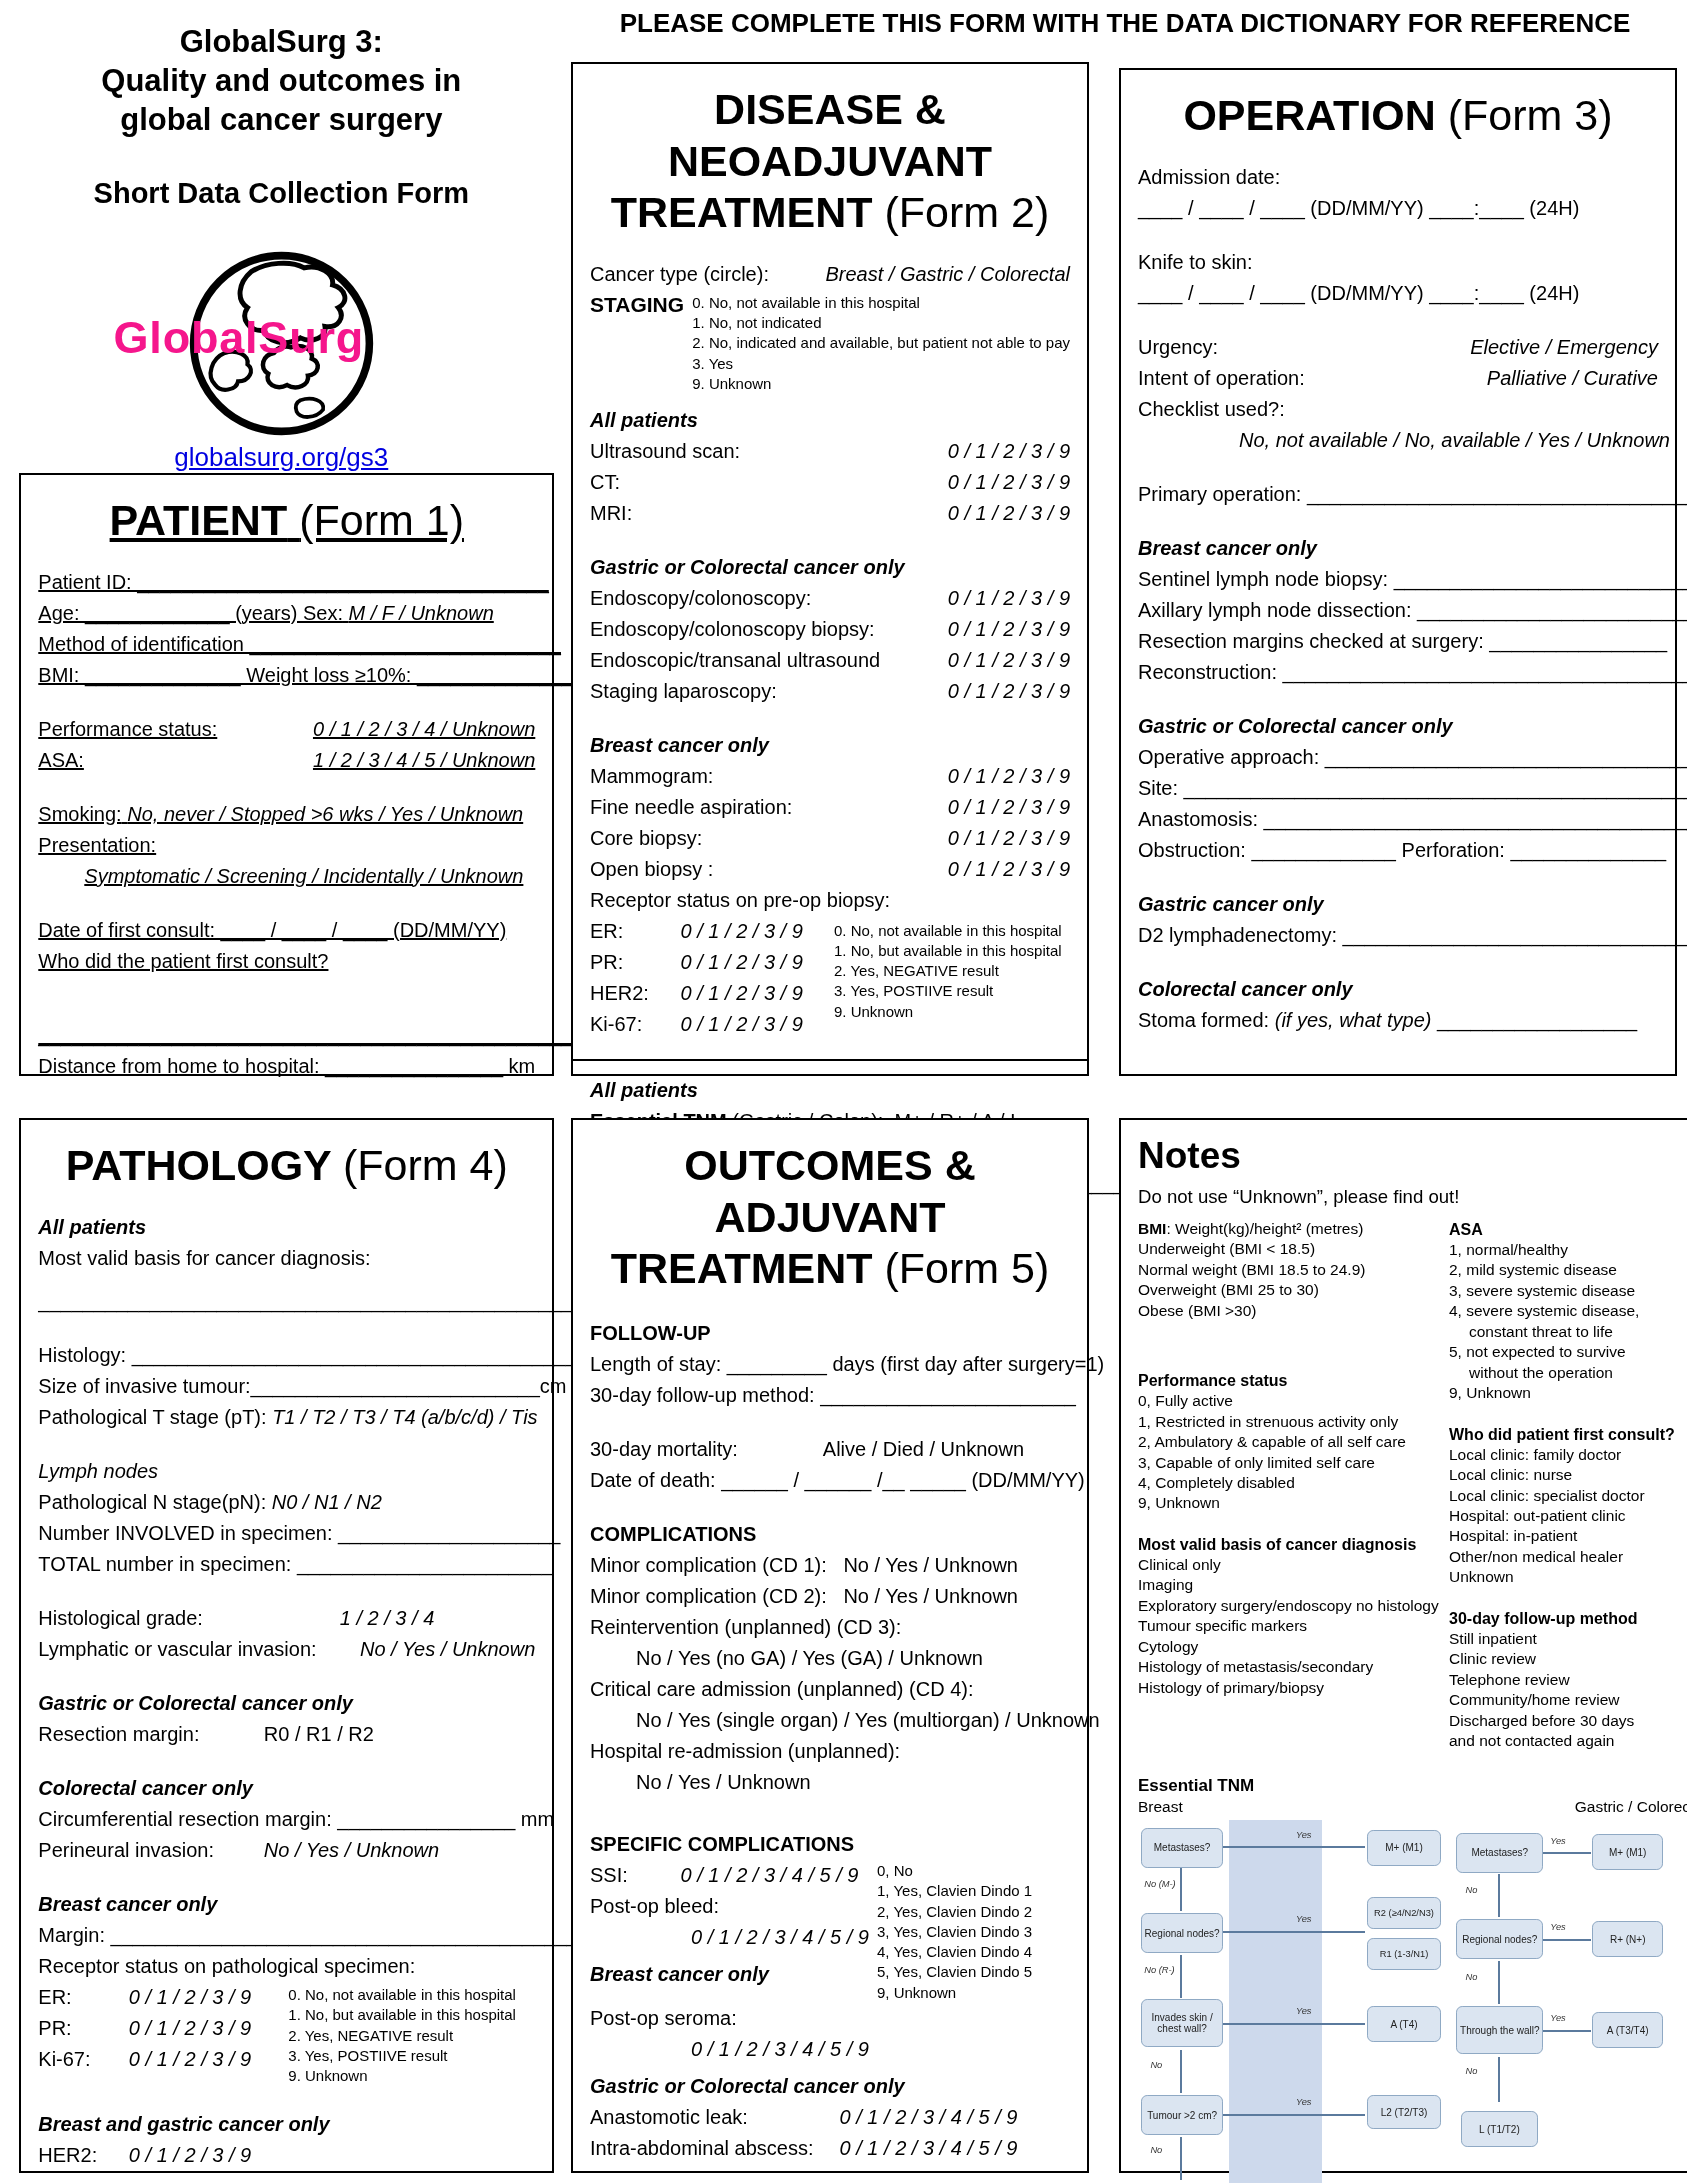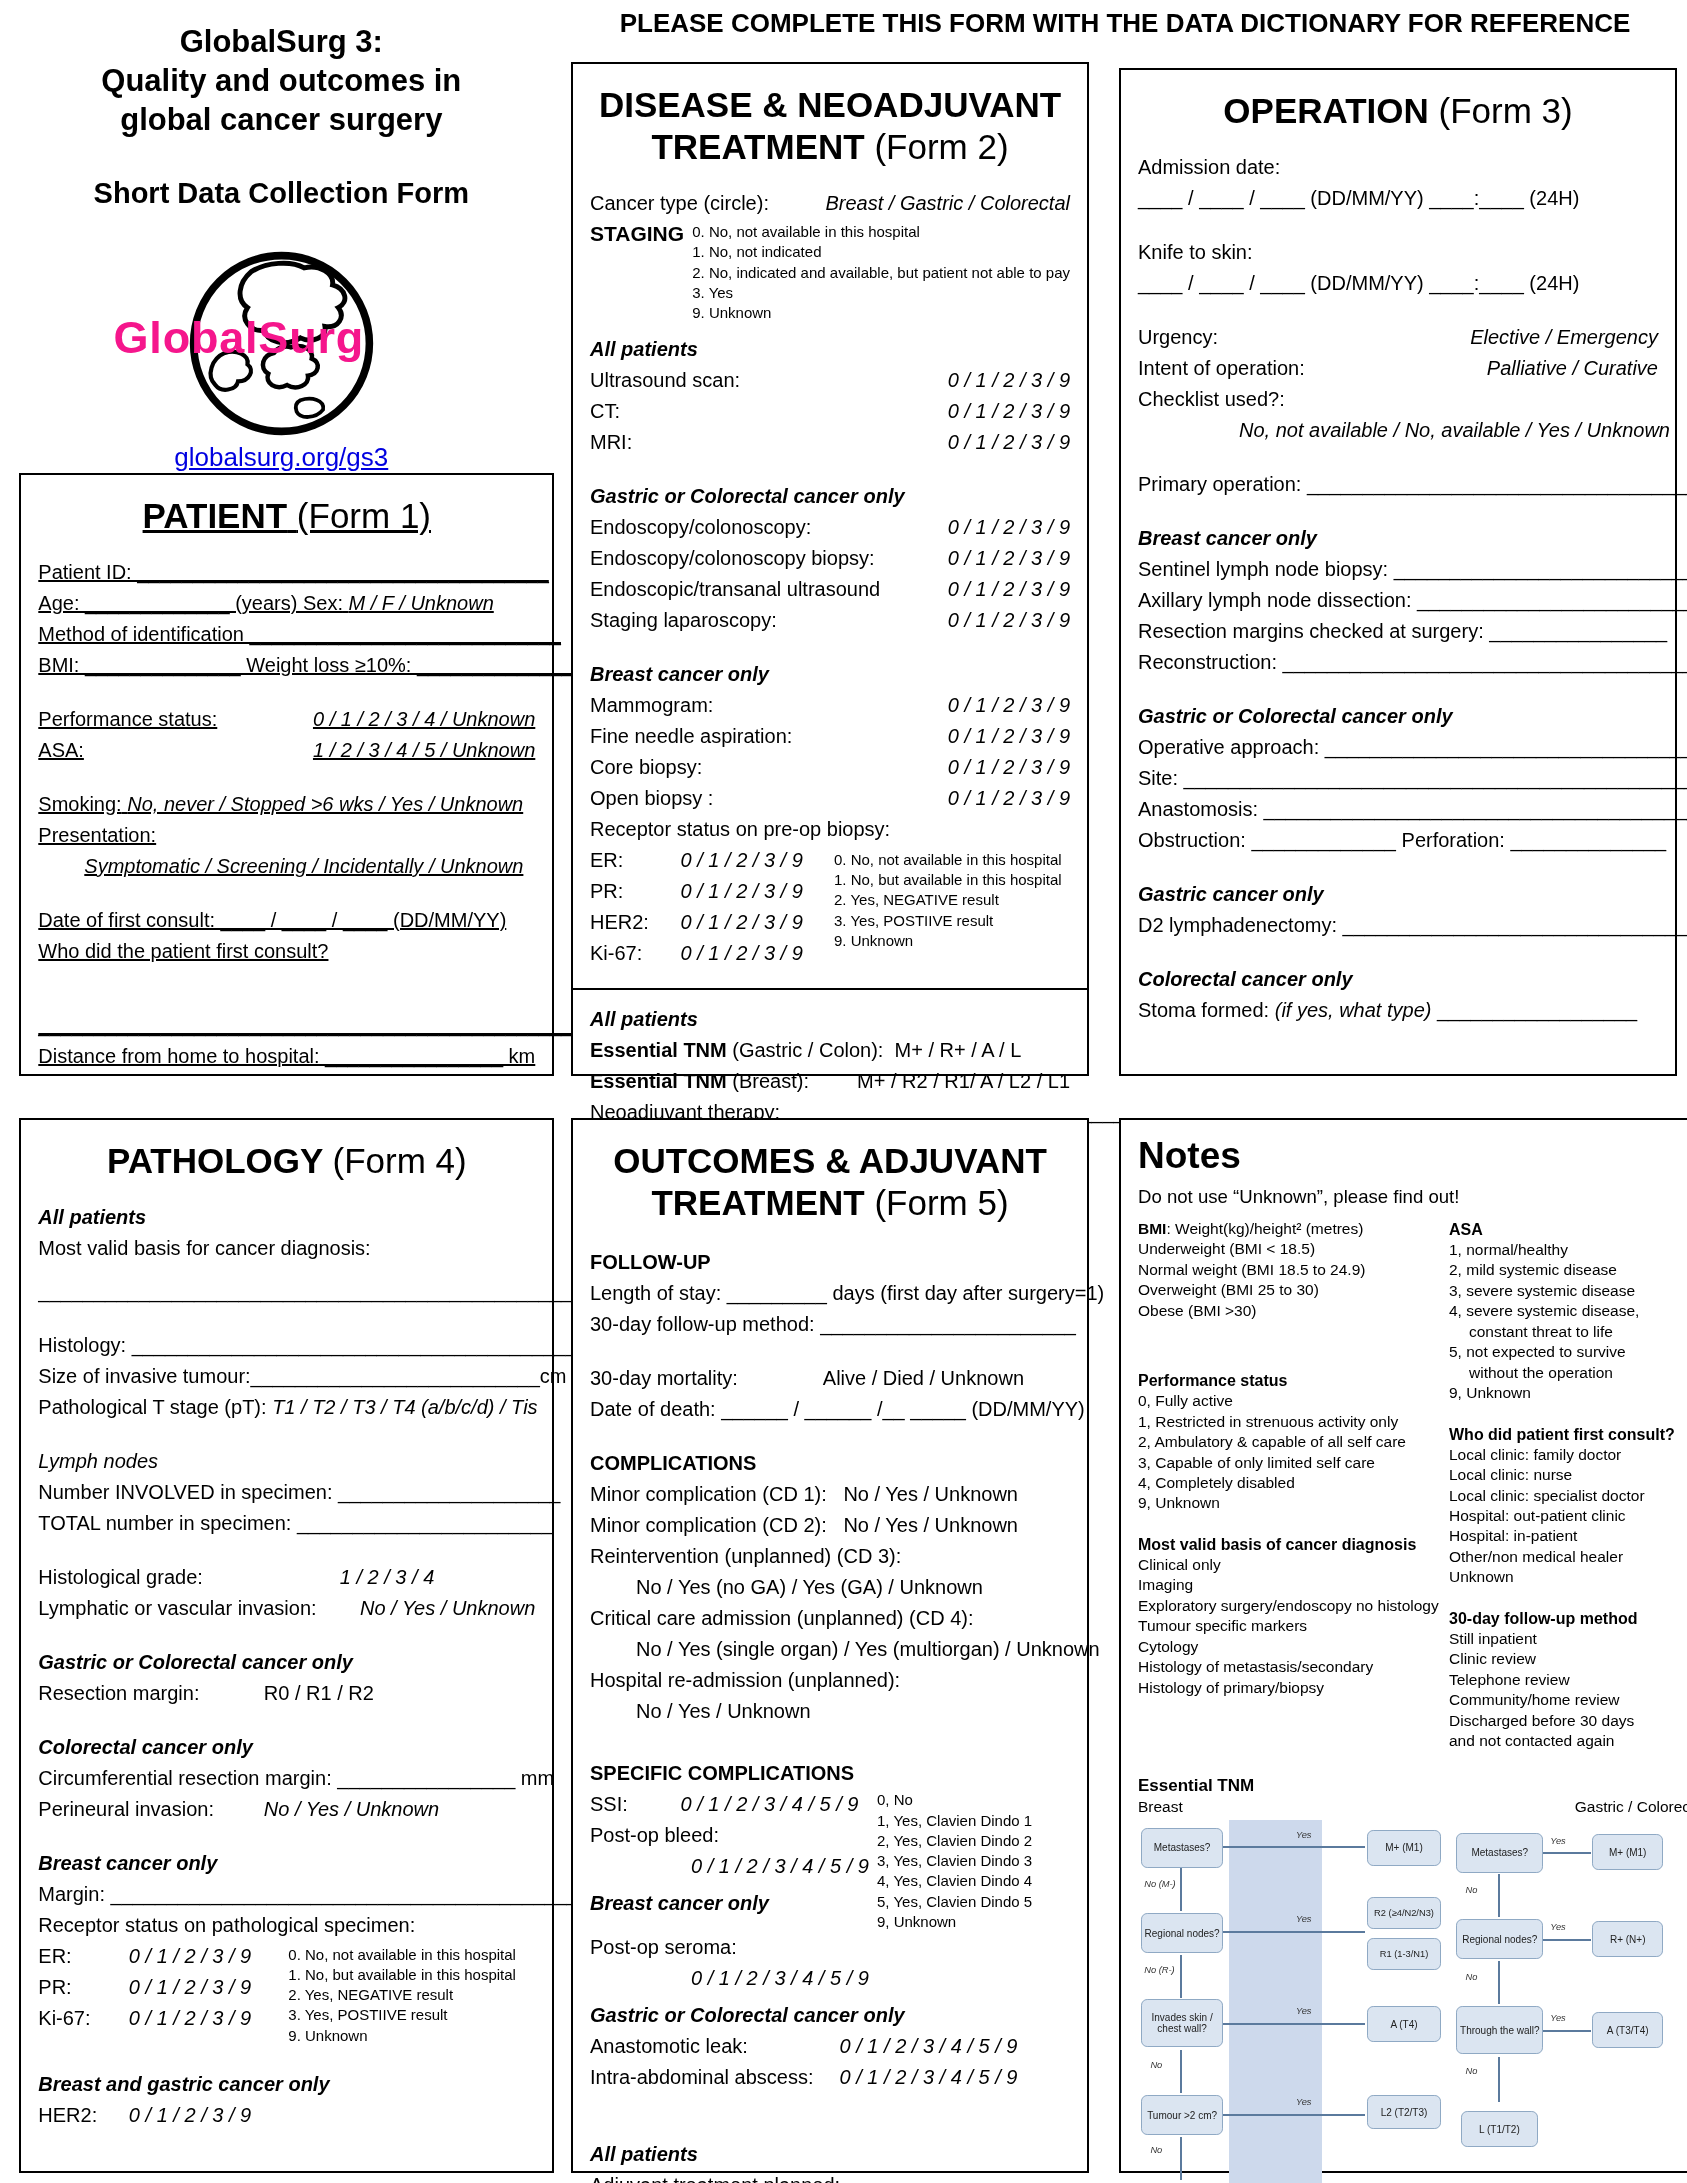--- a/index.html
+++ b/index.html
@@ -14,21 +14,21 @@
   .logo{position:absolute;left:10.8px;top:249px;width:541px;height:197px;text-align:center;}
   .logo svg{display:inline-block;}
   .logo-text{position:absolute;left:0;right:85px;top:63px;font-size:45px;font-weight:bold;
         color:#f5168c;letter-spacing:0.8px;}
   .site-link{position:absolute;left:10.8px;top:442px;width:541px;text-align:center;
         font-size:26px;}
   .site-link a{color:#0000e0;text-decoration:underline;cursor:pointer;}
   
   .box{position:absolute;border:2.3px solid #000;background:#fff;box-sizing:border-box;
        padding:10.8px 17px;}
-  .box h2{text-align:center;font-size:35px;margin:9.3px 0 20px;font-weight:bold;line-height:1.2;}
+  .box h2{text-align:center;font-size:43px;margin:9.3px 0 20px;font-weight:bold;line-height:1.2;}
   .box h2 .norm{font-weight:normal;}
   #patient-box{left:19.3px;top:473px;width:535px;height:603px;text-decoration:underline;}
   #disease-box{left:571px;top:62px;width:518px;height:1014px;}
   #operation-box{left:1119px;top:68px;width:558px;height:1008px;}
   #pathology-box{left:19.3px;top:1118px;width:535px;height:1055px;}
   #outcomes-box{left:571px;top:1118px;width:518px;height:1055px;}
   #notes-box{left:1119px;top:1118px;width:608px;height:1055px;}
   
   .row{font-size:20px;line-height:1.55;white-space:nowrap;}
   .row.sb{display:flex;justify-content:space-between;}
@@ -295,20 +295,24 @@
     <div class="gap-s"></div>
     <div class="row">____________________________________________________</div>
     <div class="gap"></div>
     <div class="row">Histology: _________________________________________</div>
     <div class="row">Size of invasive tumour:__________________________cm</div>
     <div class="row">
       <span>Pathological T stage (pT):</span>
       <span class="opt">T1 / T2 / T3 / T4 (a/b/c/d) / Tis</span>
     </div>
     <div class="sec" style="font-weight:normal">Lymph nodes</div>
+    <div class="row">
+      <span>Pathological N stage(pN):</span>
+      <span class="opt">N0 / N1 / N2</span>
+    </div>
     <div class="row">Number INVOLVED in specimen: ____________________</div>
     <div class="row">TOTAL number in specimen: _______________________</div>
     <div class="gap"></div>
     <div class="row sb">
       <span>Histological grade:</span>
       <span class="opt" style="padding-right:101px">1  /  2  /  3  /  4</span>
     </div>
     <div class="row sb">
       <span>Lymphatic or vascular invasion:</span>
       <span class="opt">No  /  Yes  /  Unknown</span>

